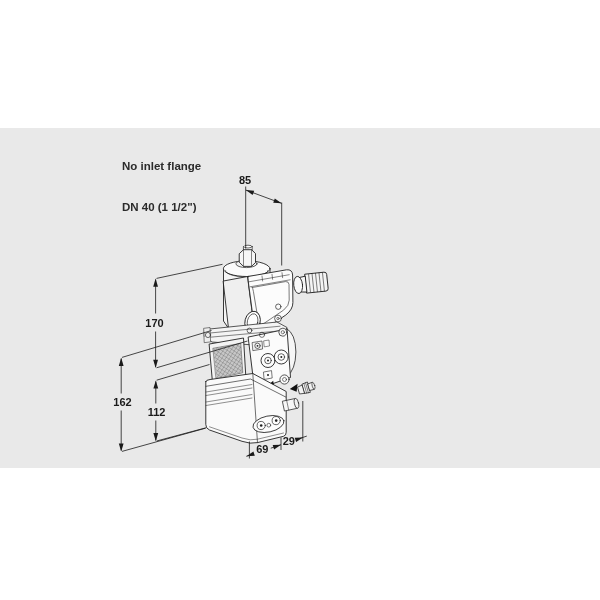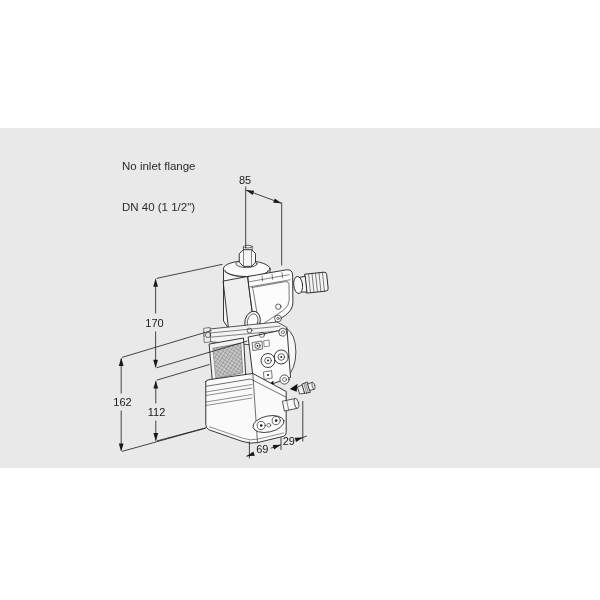--- a/index.html
+++ b/index.html
@@ -1,17 +1,17 @@
 <!DOCTYPE html>
 <html><head>
 <meta charset="utf-8">
 <style>
   html,body{margin:0;padding:0;background:#ffffff;}
   #page{position:relative;width:600px;height:600px;background:#ffffff;overflow:hidden;
-        font-family:"Liberation Sans", sans-serif;}
+        font-family:"Liberation Sans", sans-serif;font-weight:bold;}
   #panel{position:absolute;left:0;top:128px;width:600px;height:340px;background:#e9e9e9;}
   #caption{position:absolute;left:122px;top:133px;font-size:11.5px;line-height:13.5px;
            color:#2b2b2b;white-space:pre;}
   svg{position:absolute;left:0;top:0;}
   .dimtxt{font-family:"Liberation Sans", sans-serif;font-size:11px;fill:#1a1a1a;}
 </style>
 </head>
 <body>
 
 <div id="page">

